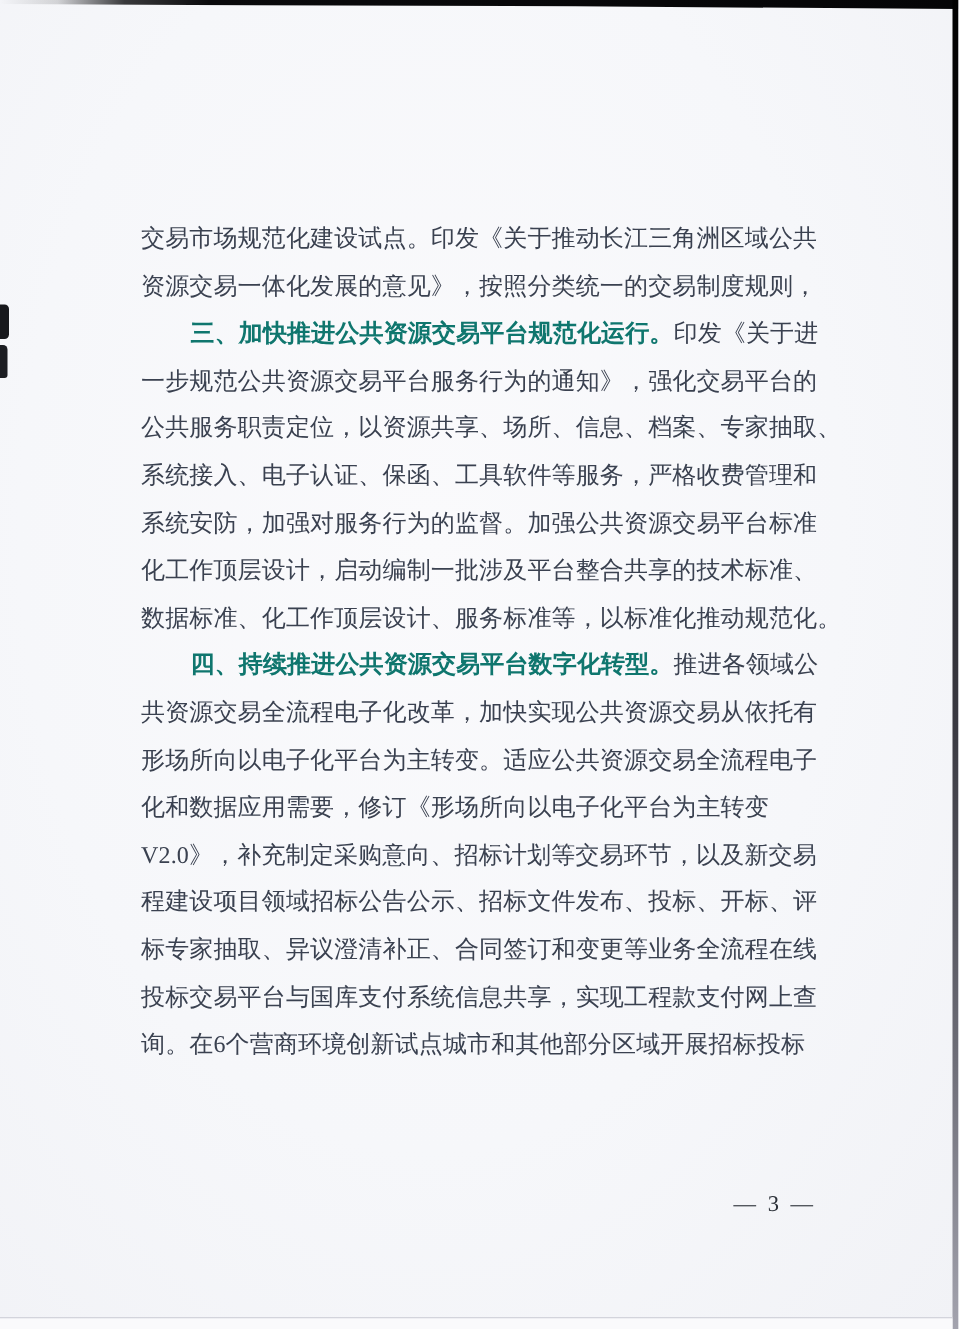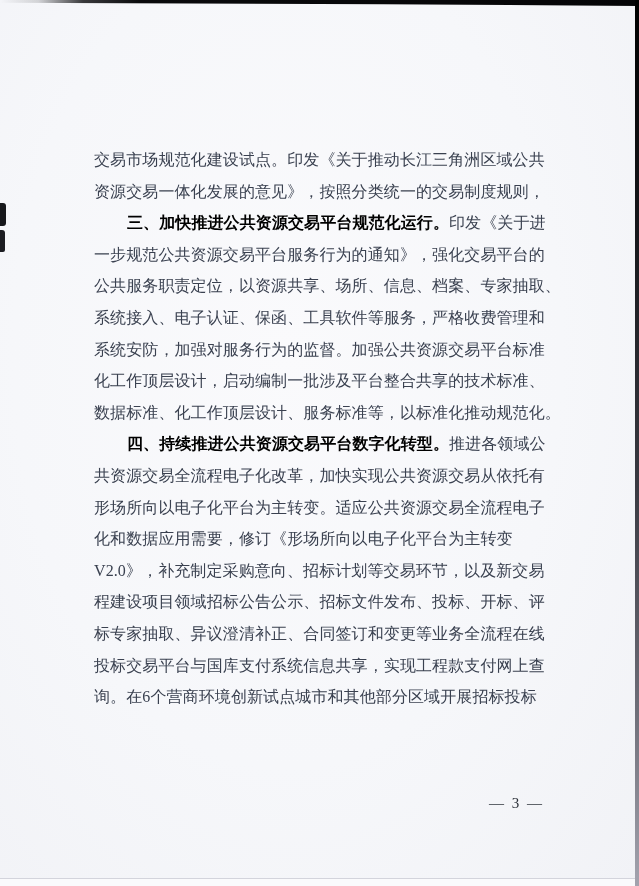--- a/index.html
+++ b/index.html
@@ -82,21 +82,21 @@
   }
   .textblock .line {
     height: 31.6px;
     white-space: nowrap;
   }
   .textblock .line.indent {
     text-indent: 33px;
   }
   .bold-seg {
     font-weight: 700;
-    color: #000000;
+    color: #0f766e;
   }
   .page-number {
     position: absolute;
     top: 795px;
     left: 94px;
     width: 458px;
     text-align: right;
     padding-right: 8px;
     box-sizing: border-box;
     font-size: 15px;

